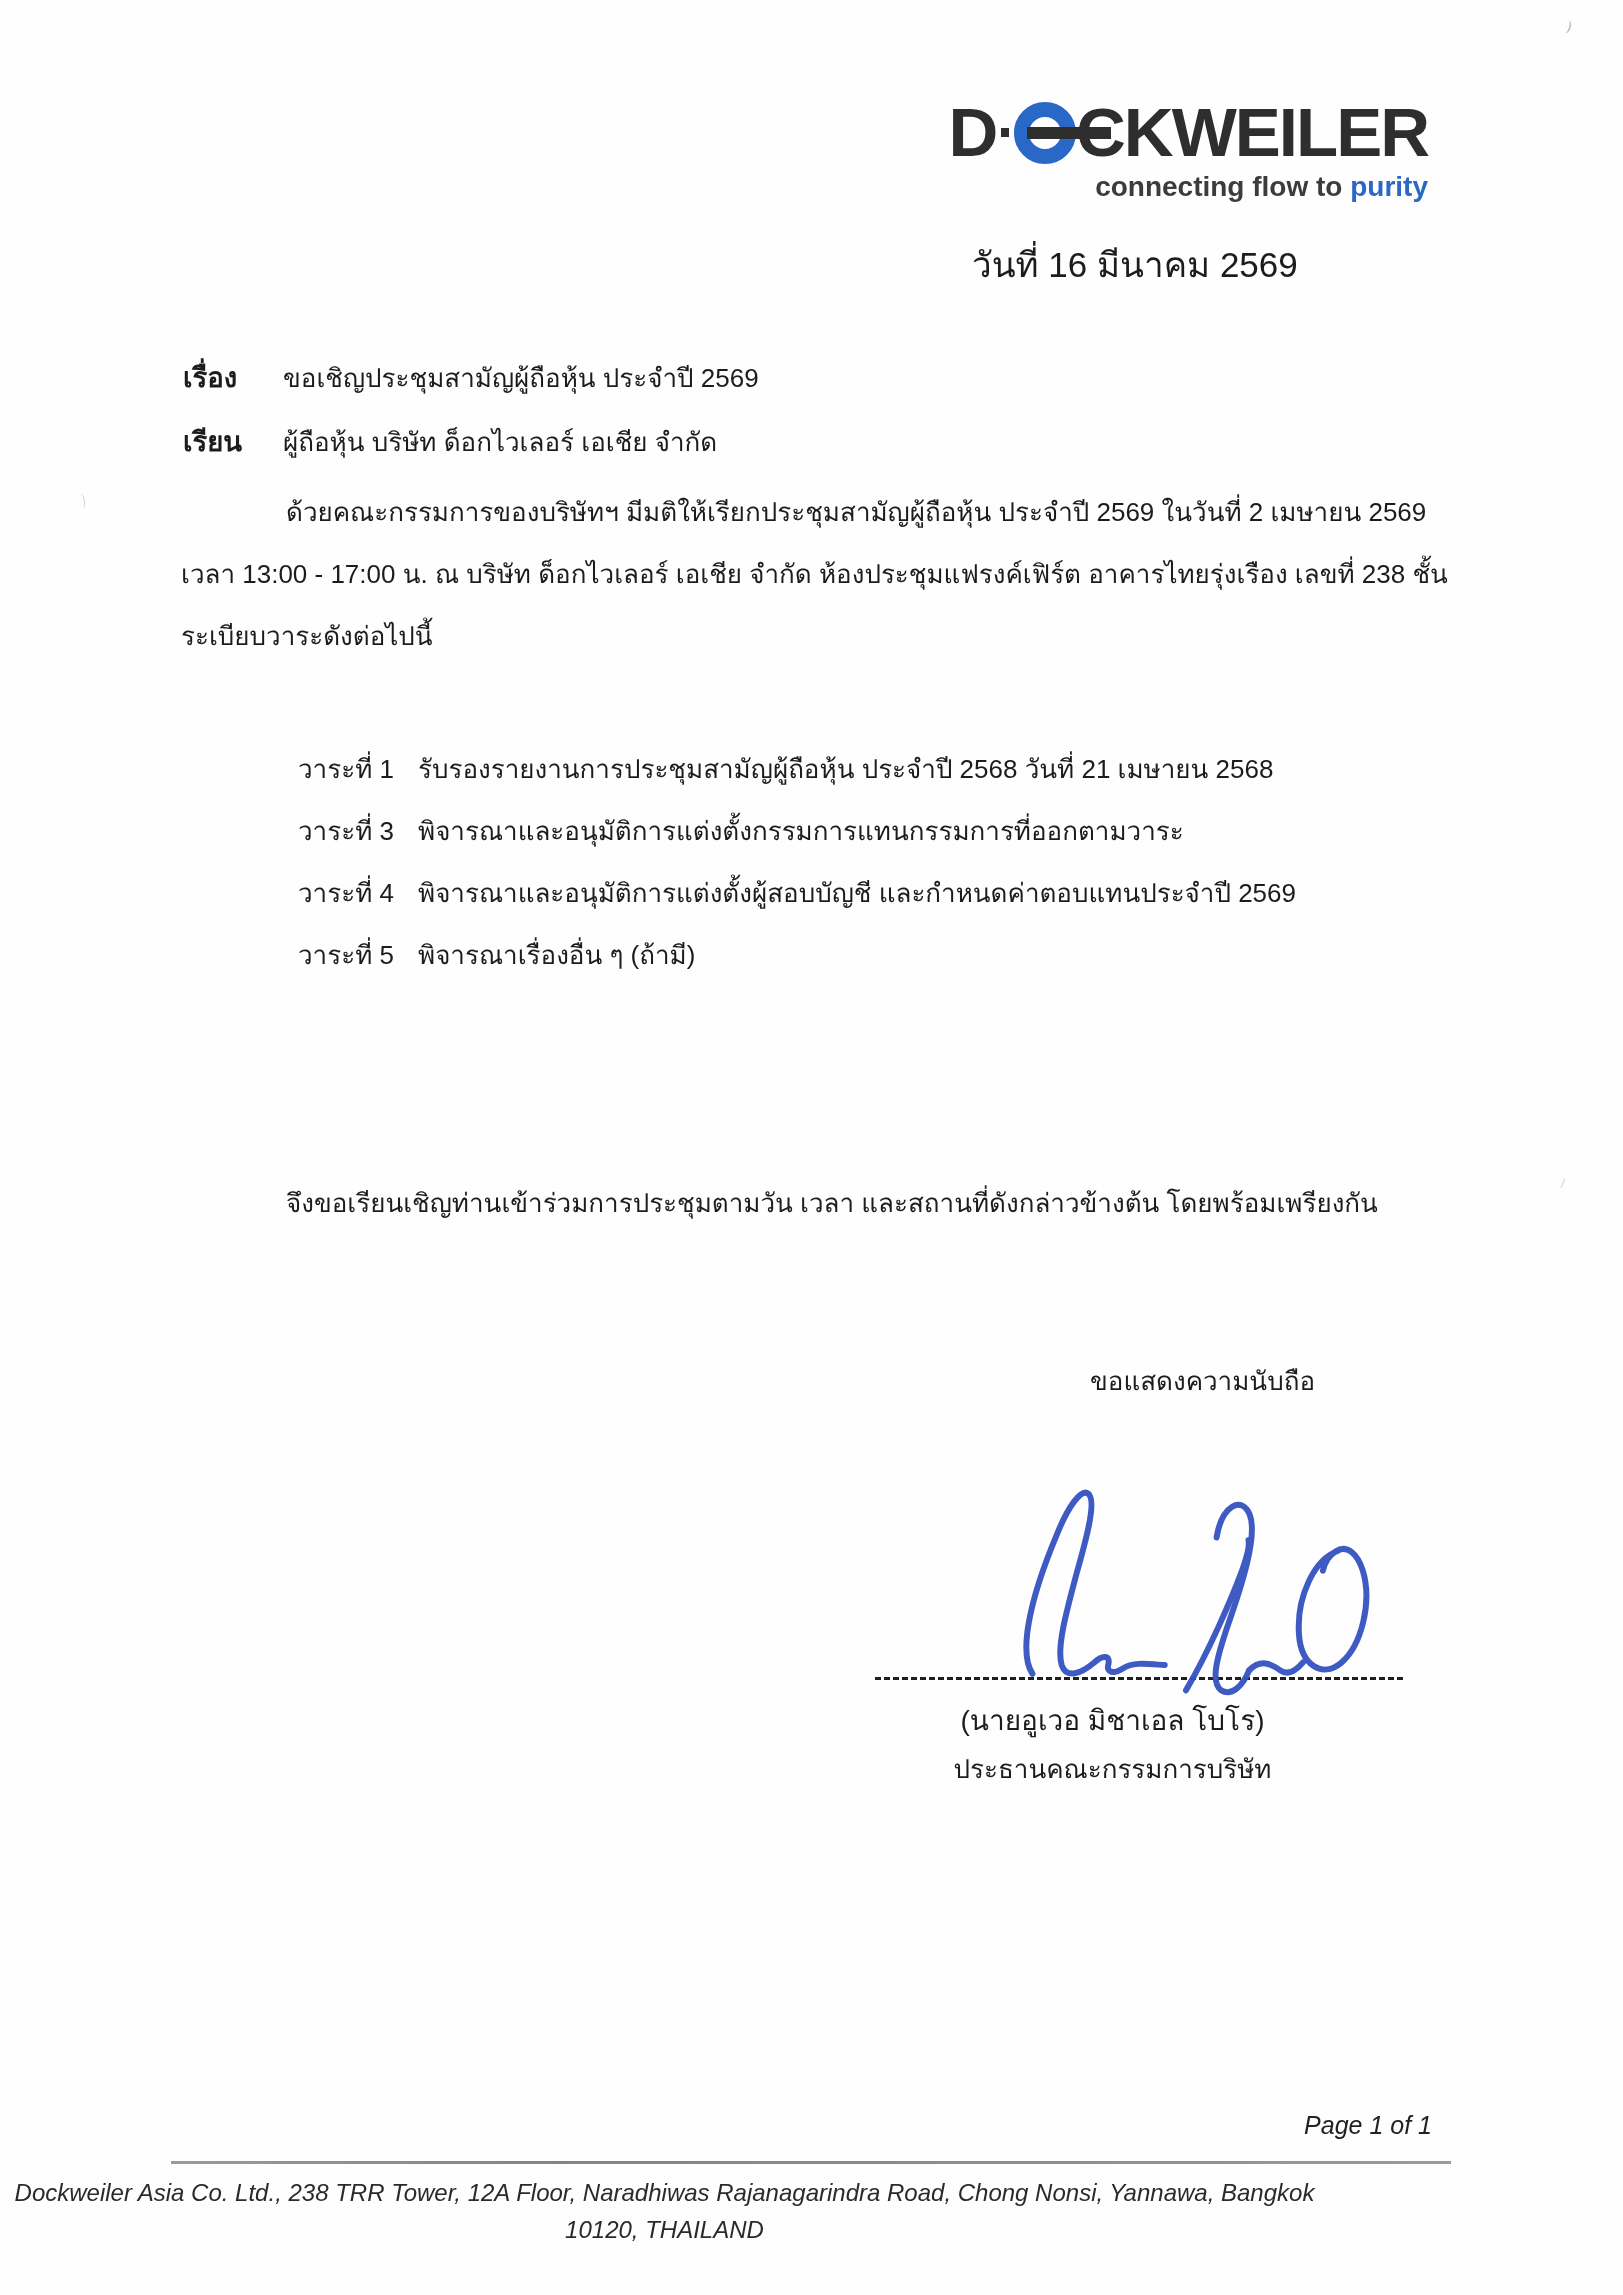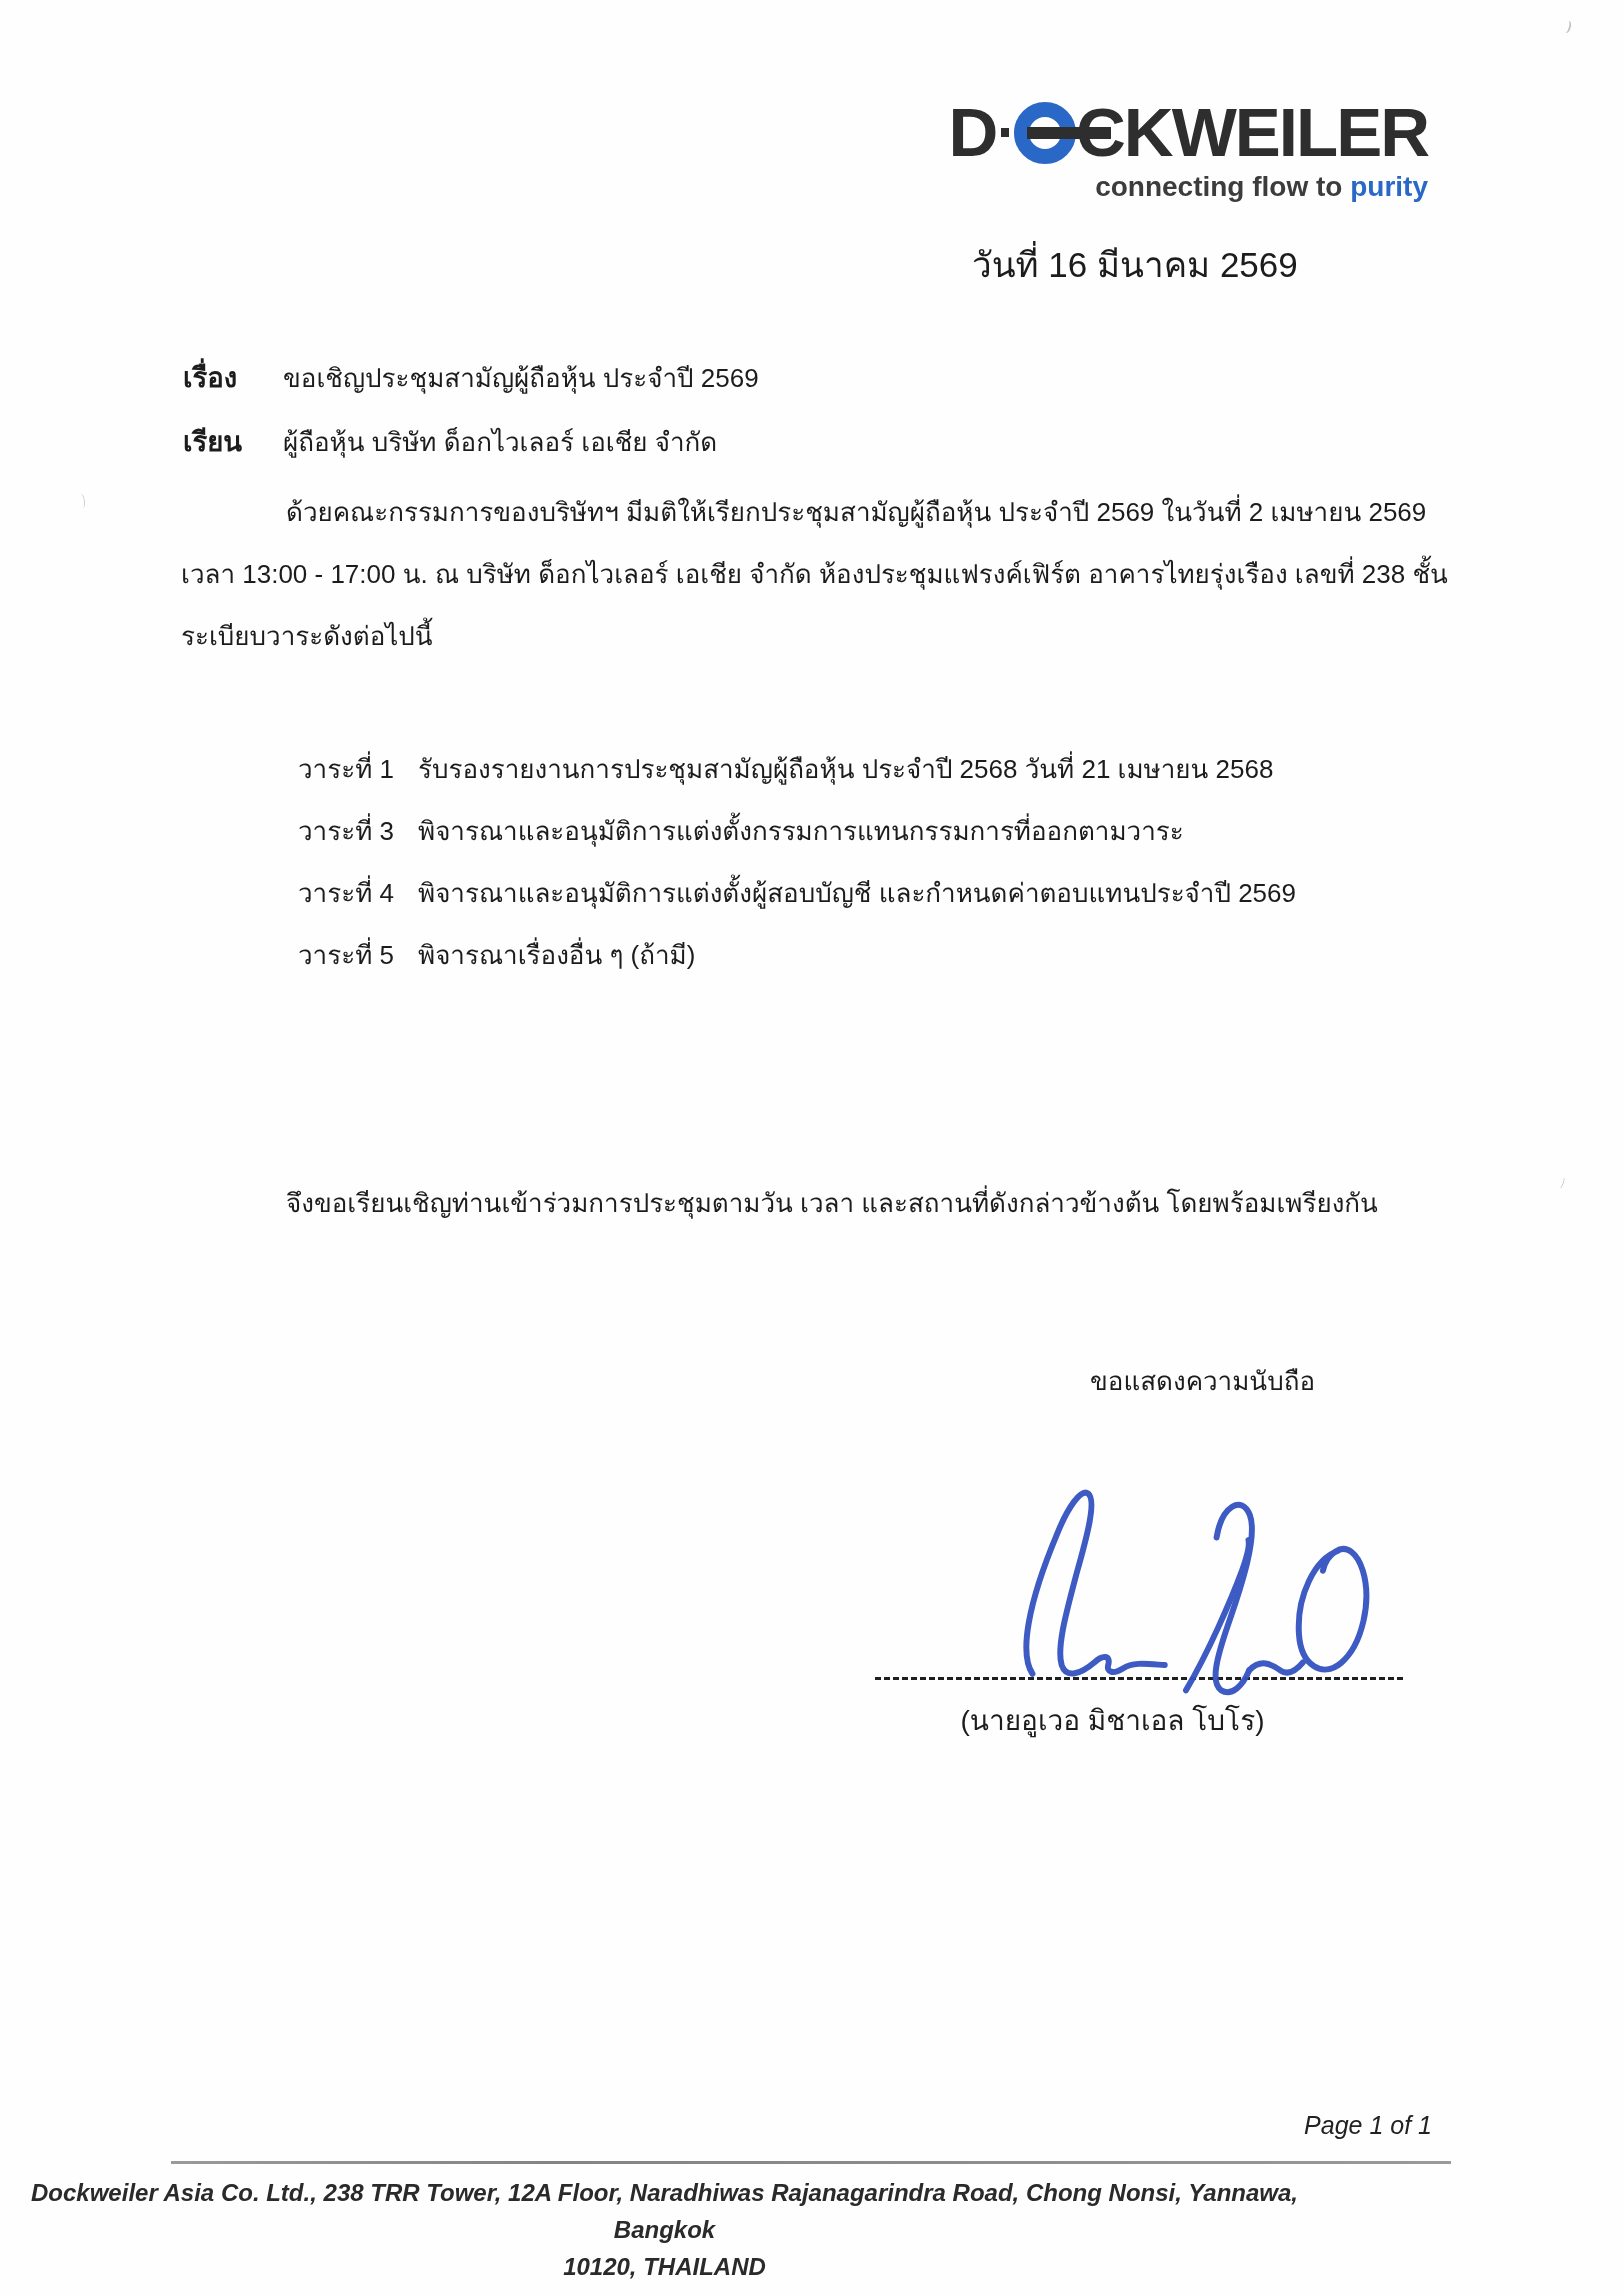--- a/index.html
+++ b/index.html
@@ -37,21 +37,21 @@
   .closing-line{padding-left:105px;font-size:26px;line-height:62px;white-space:nowrap;}
   
   .signoff{position:absolute;top:1350px;left:818px;width:497px;text-align:right;font-size:26px;line-height:62px;}
   .signature-svg{position:absolute;top:1471px;left:979px;width:406px;height:226px;z-index:3;}
   .sig-line{position:absolute;top:1677px;left:875px;width:528px;border-top:3.3px dashed #1f1f1f;}
   .signer-name{position:absolute;top:1690px;left:831px;width:563px;text-align:center;font-size:28px;line-height:62px;}
   .signer-title{position:absolute;top:1738px;left:831px;width:563px;text-align:center;font-size:26px;line-height:62px;}
   
   .page-number{position:absolute;top:2109px;right:191px;font-size:25px;font-style:italic;color:#222;line-height:33px;}
   .footer-rule{position:absolute;top:2161px;left:171px;width:1280px;height:3.3px;background:linear-gradient(90deg,#9a9a9a,#848484 30%,#8f8f8f 70%,#9a9a9a);}
-  .footer-address{position:absolute;top:2174px;left:0;width:1329px;text-align:center;font-size:24px;font-style:italic;color:#2a2a2a;line-height:37px;font-weight:bold;}
+  .footer-address{position:absolute;top:2174px;left:0;width:1329px;text-align:center;font-size:24px;font-style:italic;color:#2a2a2a;line-height:37px;}
   
   .artifact{position:absolute;border-right:2px solid #a9a9a9;border-radius:50%;opacity:.7;}
   .artifact.a1{top:19.6px;right:52px;width:5.9px;height:13px;transform:rotate(14deg);}
   .artifact.a2{top:494px;left:79px;width:5.2px;height:14.4px;transform:rotate(-8deg);border-right:1.3px solid #b5b5b5;}
   .artifact.a3{top:1177px;right:59px;width:3.9px;height:10.5px;transform:rotate(20deg);border-right:1.3px solid #ababab;}
 </style>
 </head>
 <body>
 
 <div class="page">
@@ -121,20 +121,21 @@
       <path d="M 55 305 C 35 275, 48 200, 92 95 C 108 55, 128 26, 139 34 C 151 44, 139 92, 122 152 C 106 212, 91 266, 99 292 C 106 313, 128 305, 148 288 C 161 276, 173 277, 169 292 C 166 303, 177 306, 191 297 C 207 287, 226 290, 254 292"></path>
       <path d="M 332 100 C 340 52, 370 36, 382 66 C 394 98, 370 172, 349 232 C 333 279, 322 318, 339 330 C 355 340, 372 322, 381 300"></path>
       <path d="M 286 330 C 320 272, 354 194, 371 148 C 378 128, 382 112, 380 104"></path>
       <path d="M 381 300 C 398 282, 414 290, 428 300 C 440 308, 452 300, 462 288"></path>
       <path d="M 515 120 C 480 132, 452 188, 456 246 C 459 292, 491 312, 519 289 C 551 262, 566 196, 552 150 C 544 124, 528 110, 511 121 C 500 128, 494 140, 492 150"></path>
     </g>
   </svg>
 
   <div class="sig-line"></div>
   <div class="signer-name">(นายอูเวอ มิชาเอล โบโร)</div>
+  <div class="signer-title">ประธานคณะกรรมการบริษัท</div>
 
   <div class="page-number">Page 1 of 1</div>
   <div class="footer-rule"></div>
   <div class="footer-address">
     <div>Dockweiler Asia Co. Ltd., 238 TRR Tower, 12A Floor, Naradhiwas Rajanagarindra Road, Chong Nonsi, Yannawa, Bangkok</div>
     <div>10120, THAILAND</div>
   </div>
 
 </div>
 

